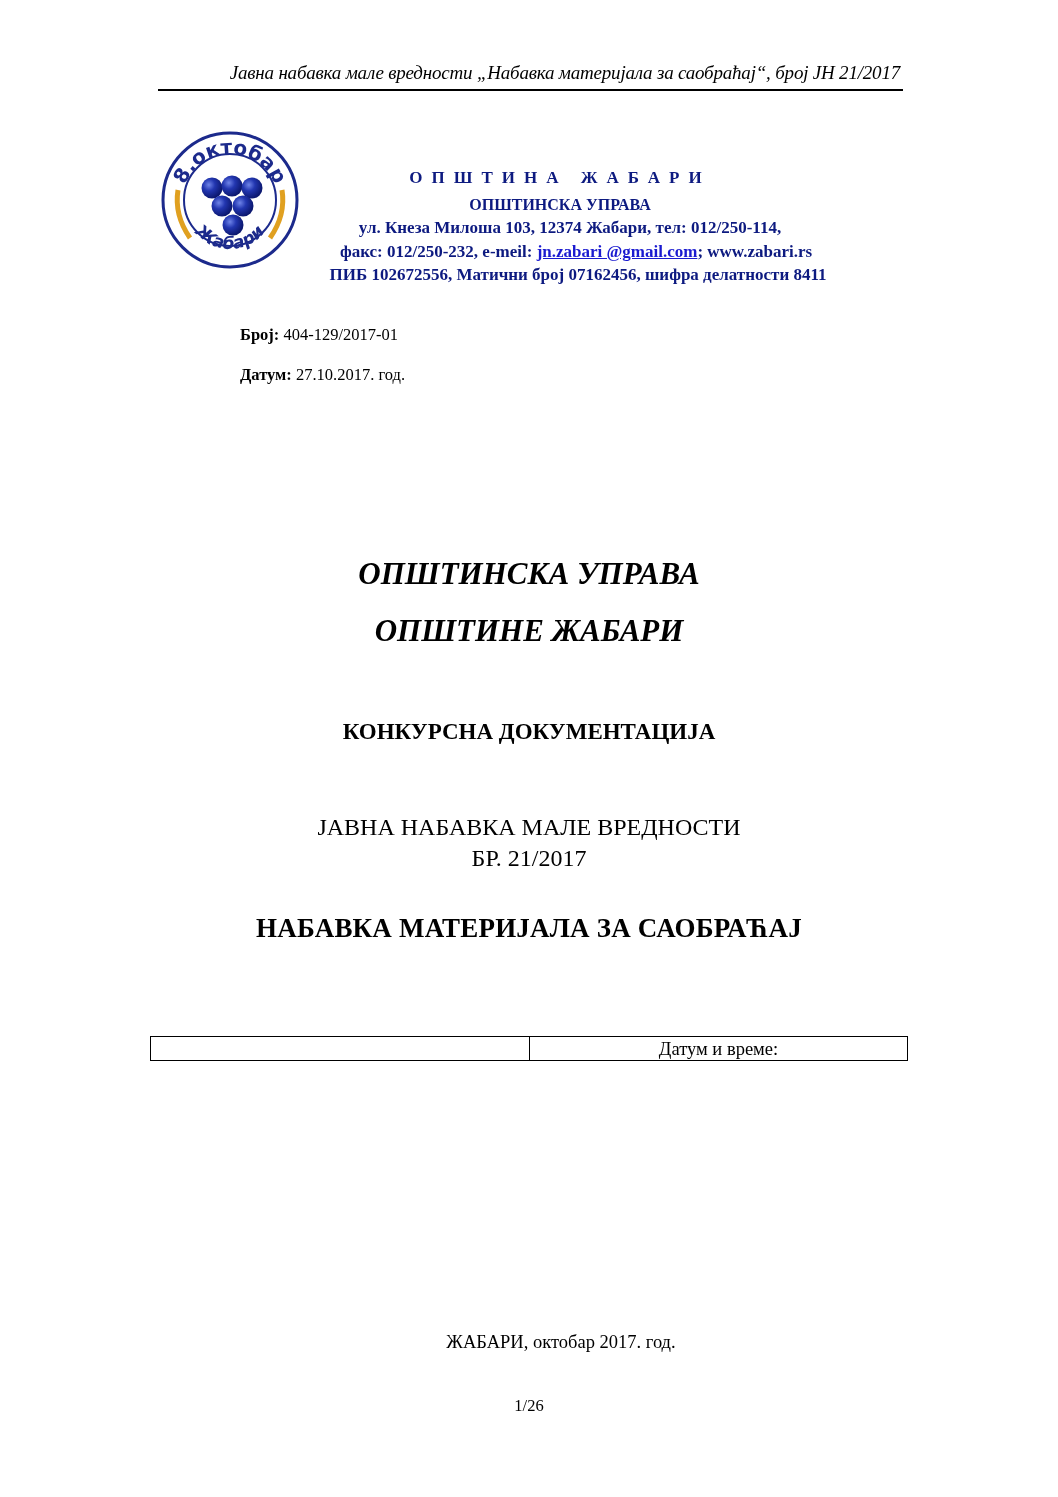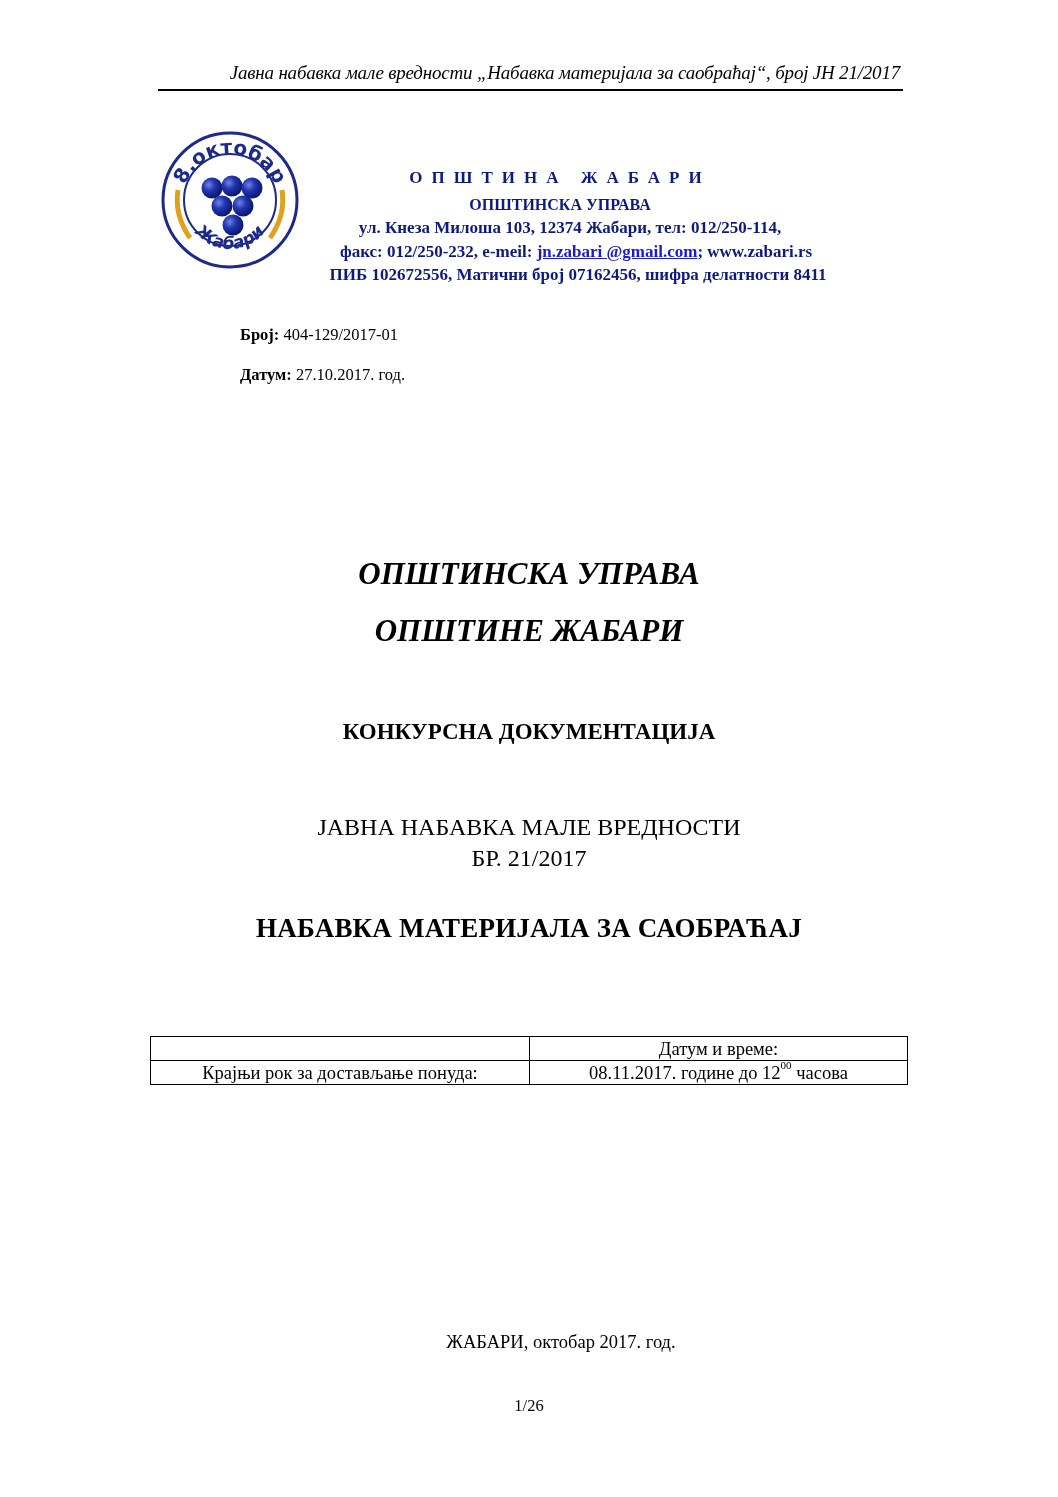--- a/index.html
+++ b/index.html
@@ -237,21 +237,17 @@
 <div class="abs center t-jn1">ЈАВНА НАБАВКА МАЛЕ ВРЕДНОСТИ</div>
 <div class="abs center t-jn2">БР. 21/2017</div>
 <div class="abs center t-nabavka">НАБАВКА МАТЕРИЈАЛА ЗА САОБРАЋАЈ</div>
 
 <table class="abs dates-table">
   <tbody>
       <tr>
     <td class="c1"></td>
     <td>Датум и време:</td>
   </tr>
-  <tr>
-    <td class="c1">Крајњи рок за достављање понуда:</td>
-    <td><span>08.11.2017. године до 12</span><sup>00</sup><span> часова</span></td>
-  </tr>
 </tbody>
   </table>
 
 <div class="abs center place">ЖАБАРИ, октобар 2017. год.</div>
 <div class="abs center pageno">1/26</div>
 
 </body></html>

